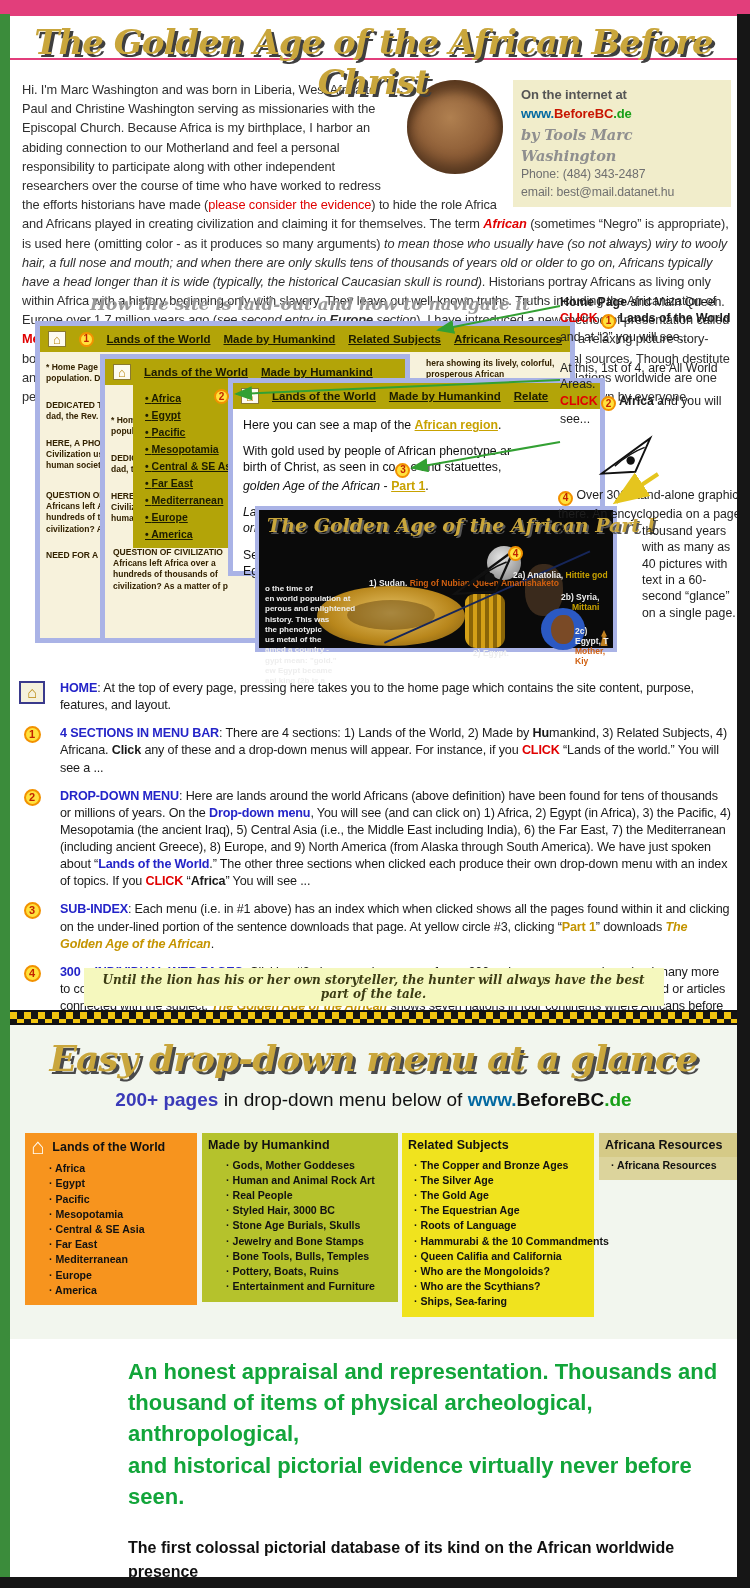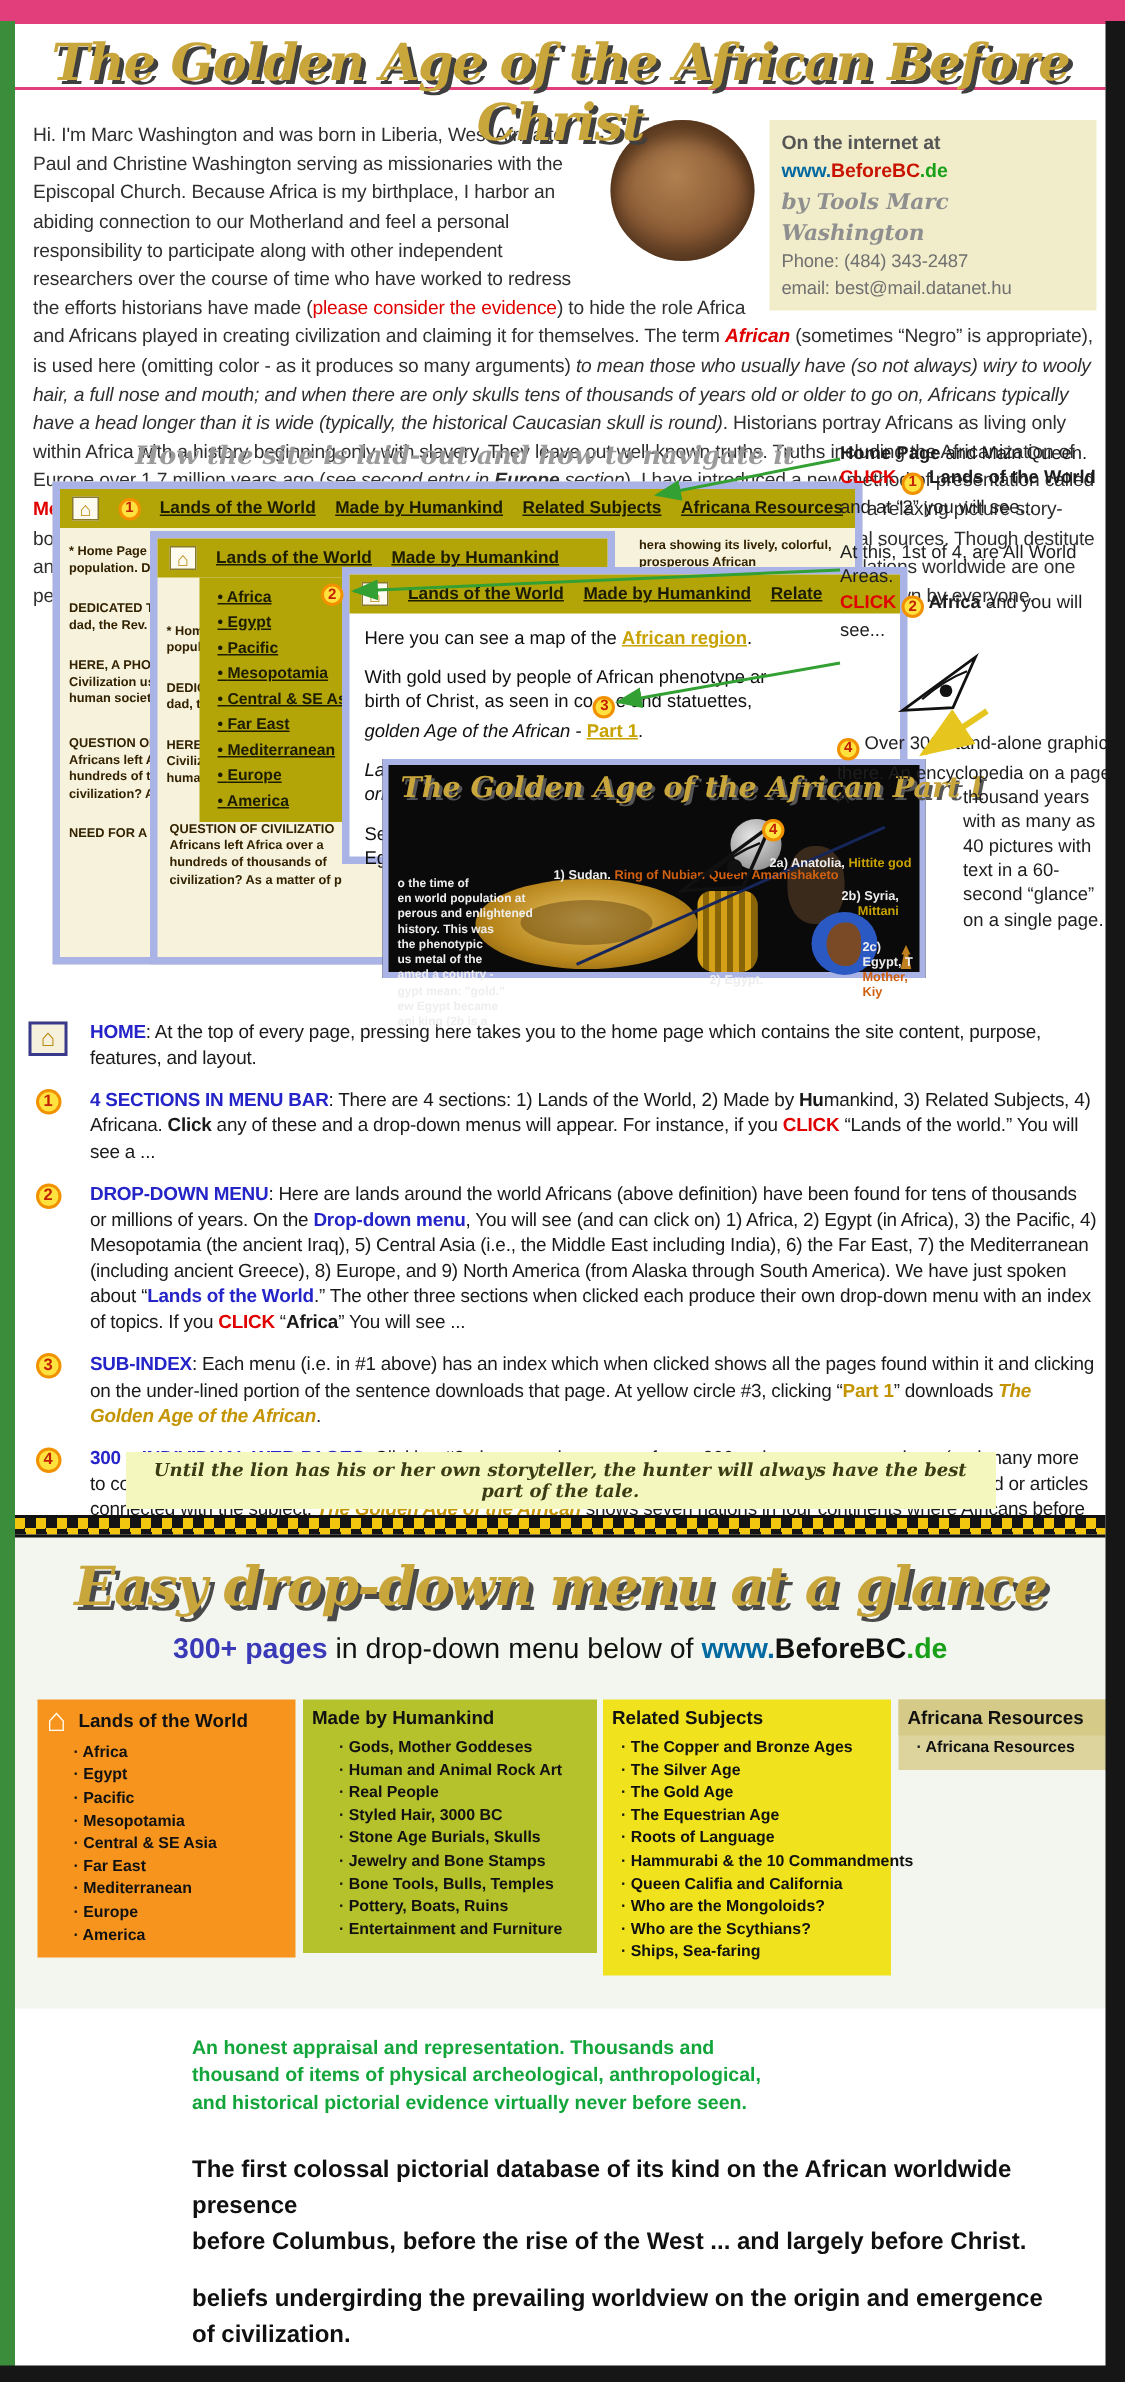--- a/index.html
+++ b/index.html
@@ -117,21 +117,21 @@
   .panel ul{margin:0;padding:0 4px 8px 24px;list-style:none;}
   .panel li{font-size:10.6px;font-weight:bold;color:#111;padding:1.6px 0;white-space:nowrap;}
   .panel li::before{content:"· ";}
   .p1{left:15px;width:172px;background:#F7941E;}
   .p2{left:192px;width:196px;background:#B5C22C;} .p2 ul{}
   .p3{left:392px;width:192px;background:#F0E31E;} .p3 ul{padding-left:12px;}
   .p4{left:589px;width:150px;background:#DCD49C;} .p4 .p-head{background:#D5CA87;} .p4 ul{padding-left:12px;}
 
   
   .sec-footer{position:absolute;top:1316px;left:0;right:0;padding:24px 10px 0 118px;}
-  .f-green{font-size:13px;font-weight:bold;color:#12A53A;line-height:1.42;white-space:pre-line;}
+  .f-green{font-size:22px;font-weight:bold;color:#12A53A;line-height:1.42;white-space:pre-line;}
   .f-black{margin-top:24px;font-size:16px;font-weight:bold;color:#101010;line-height:1.5;white-space:pre-line;}
   .f-cta{margin-top:14px;font-size:16px;font-weight:bold;color:#101010;line-height:1.45;}
   .f-cta .red{color:#E01010;}
   .f-cta-rest{white-space:pre-line;}
 </style>
 </head>
 <body>
 
 <div class="page">
   <div class="bar-top"></div>
@@ -368,21 +368,21 @@
       </div>
     </div>
 
     <div class="sec-quote">
       <div class="quote">Until the lion has his or her own storyteller, the hunter will always have the best part of the tale.</div>
     </div>
 
     <div class="sec-band">
       <div class="checker"></div>
       <h2 class="script-xl">Easy drop-down menu at a glance</h2>
-      <div class="subtitle"><span class="b blue2">300+ pages</span><span> in drop-down menu below of </span><span class="b orange">www.</span><span class="b dk">BeforeBC</span><span class="b grn">.de</span></div>
+      <div class="subtitle"><span class="b blue2">200+ pages</span><span> in drop-down menu below of </span><span class="b orange">www.</span><span class="b dk">BeforeBC</span><span class="b grn">.de</span></div>
       <div class="panels">
         <div class="panel p1">
           <div class="p-head">
             <span class="home-panel">⌂</span>
             <span>Lands of the World</span>
           </div>
           <ul>
 
           <li>Africa</li>
               <li>Egypt</li>

